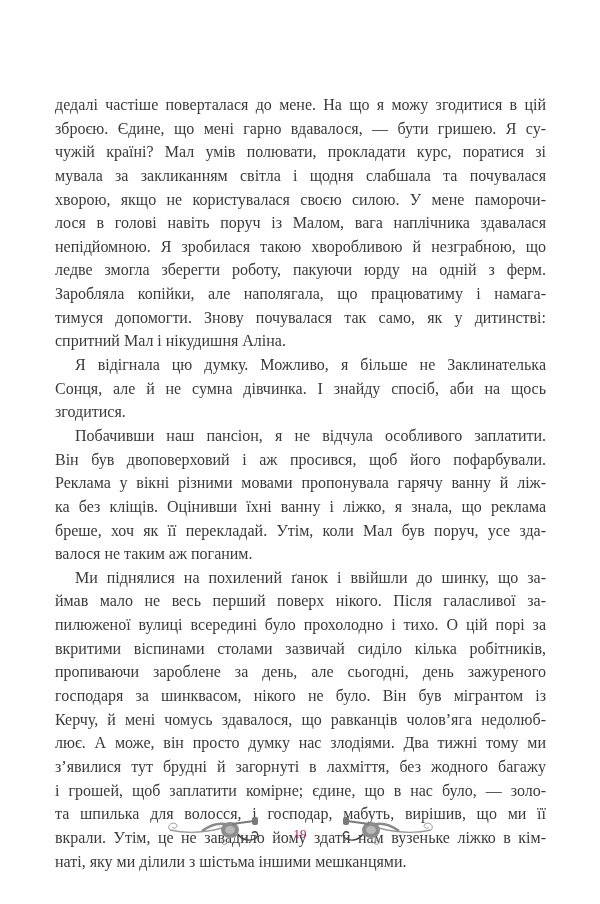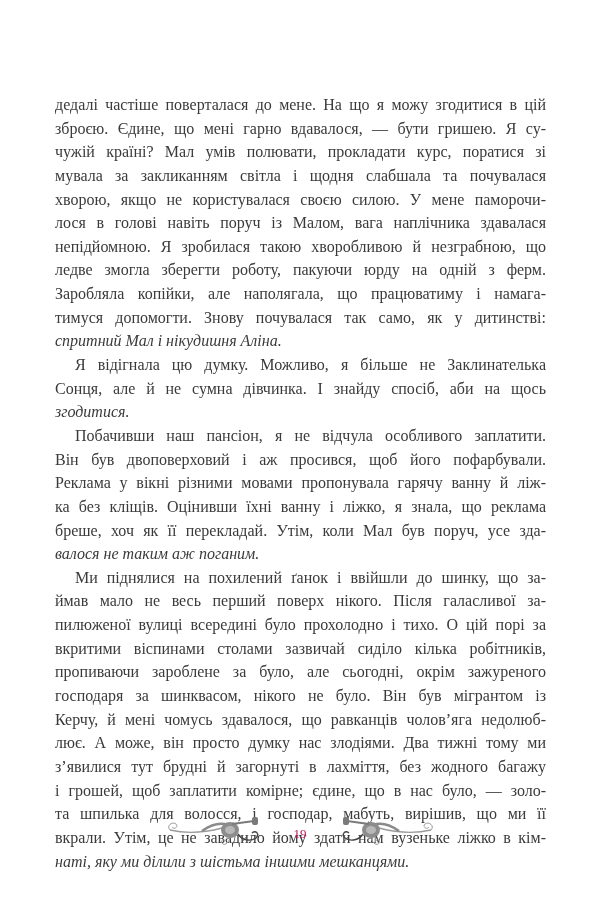--- a/index.html
+++ b/index.html
@@ -7,21 +7,21 @@
   .page {
     position: absolute; left: 55px; top: 93px; width: 491px;
     font-family: "Liberation Serif", "DejaVu Serif", serif;
     font-size: 16px; line-height: 23.65px; color: #3a3a3a;
   }
   .line {
     display: block; white-space: nowrap;
     text-align: justify; text-align-last: justify;
     height: 23.65px;
   }
-  .line.last { text-align-last: left; font-style: italic; }
+  .line.last { text-align-last: left; }
   .line.indent { padding-left: 20px; }
   .it { }
   .footer {
     position: absolute; left: 0; right: 0; top: 812px; height: 40px;
     display: flex; align-items: center; justify-content: center;
   }
   .pagenum {
     font-family: "Liberation Serif", "DejaVu Serif", serif;
     font-size: 13px; color: #be185d; margin: 0 22px; position: relative; top: 2px;
   }
@@ -48,21 +48,21 @@
     <span class="line indent">Побачивши наш пансіон, я не відчула особливого заплатити.</span>
     <span class="line">Він був двоповерховий і аж просився, щоб його пофарбували.</span>
     <span class="line">Реклама у вікні різними мовами пропонувала гарячу ванну й ліж-</span>
     <span class="line">ка без кліщів. Оцінивши їхні ванну і ліжко, я знала, що реклама</span>
     <span class="line">бреше, хоч як її перекладай. Утім, коли Мал був поруч, усе зда-</span>
     <span class="line last">валося не таким аж поганим.</span>
     <span class="line indent">Ми піднялися на похилений ґанок і ввійшли до шинку, що за-</span>
     <span class="line">ймав мало не весь перший поверх нікого. Після галасливої за-</span>
     <span class="line">пилюженої вулиці всередині було прохолодно і тихо. О цій порі за</span>
     <span class="line">вкритими віспинами столами зазвичай сиділо кілька робітників,</span>
-    <span class="line">пропиваючи зароблене за було, але сьогодні, окрім зажуреного</span>
+    <span class="line">пропиваючи зароблене за день, але сьогодні, день зажуреного</span>
     <span class="line">господаря за шинквасом, нікого не було. Він був мігрантом із</span>
     <span class="line">Керчу, й мені чомусь здавалося, що равканців чолов’яга недолюб-</span>
     <span class="line">лює. А може, він просто думку нас злодіями. Два тижні тому ми</span>
     <span class="line">з’явилися тут брудні й загорнуті в лахміття, без жодного багажу</span>
     <span class="line">і грошей, щоб заплатити комірне; єдине, що в нас було, — золо-</span>
     <span class="line">та шпилька для волосся, і господар, мабуть, вирішив, що ми її</span>
     <span class="line">вкрали. Утім, це не завадило йому здати нам вузеньке ліжко в кім-</span>
     <span class="line last">наті, яку ми ділили з шістьма іншими мешканцями.</span>
   </div>
 

